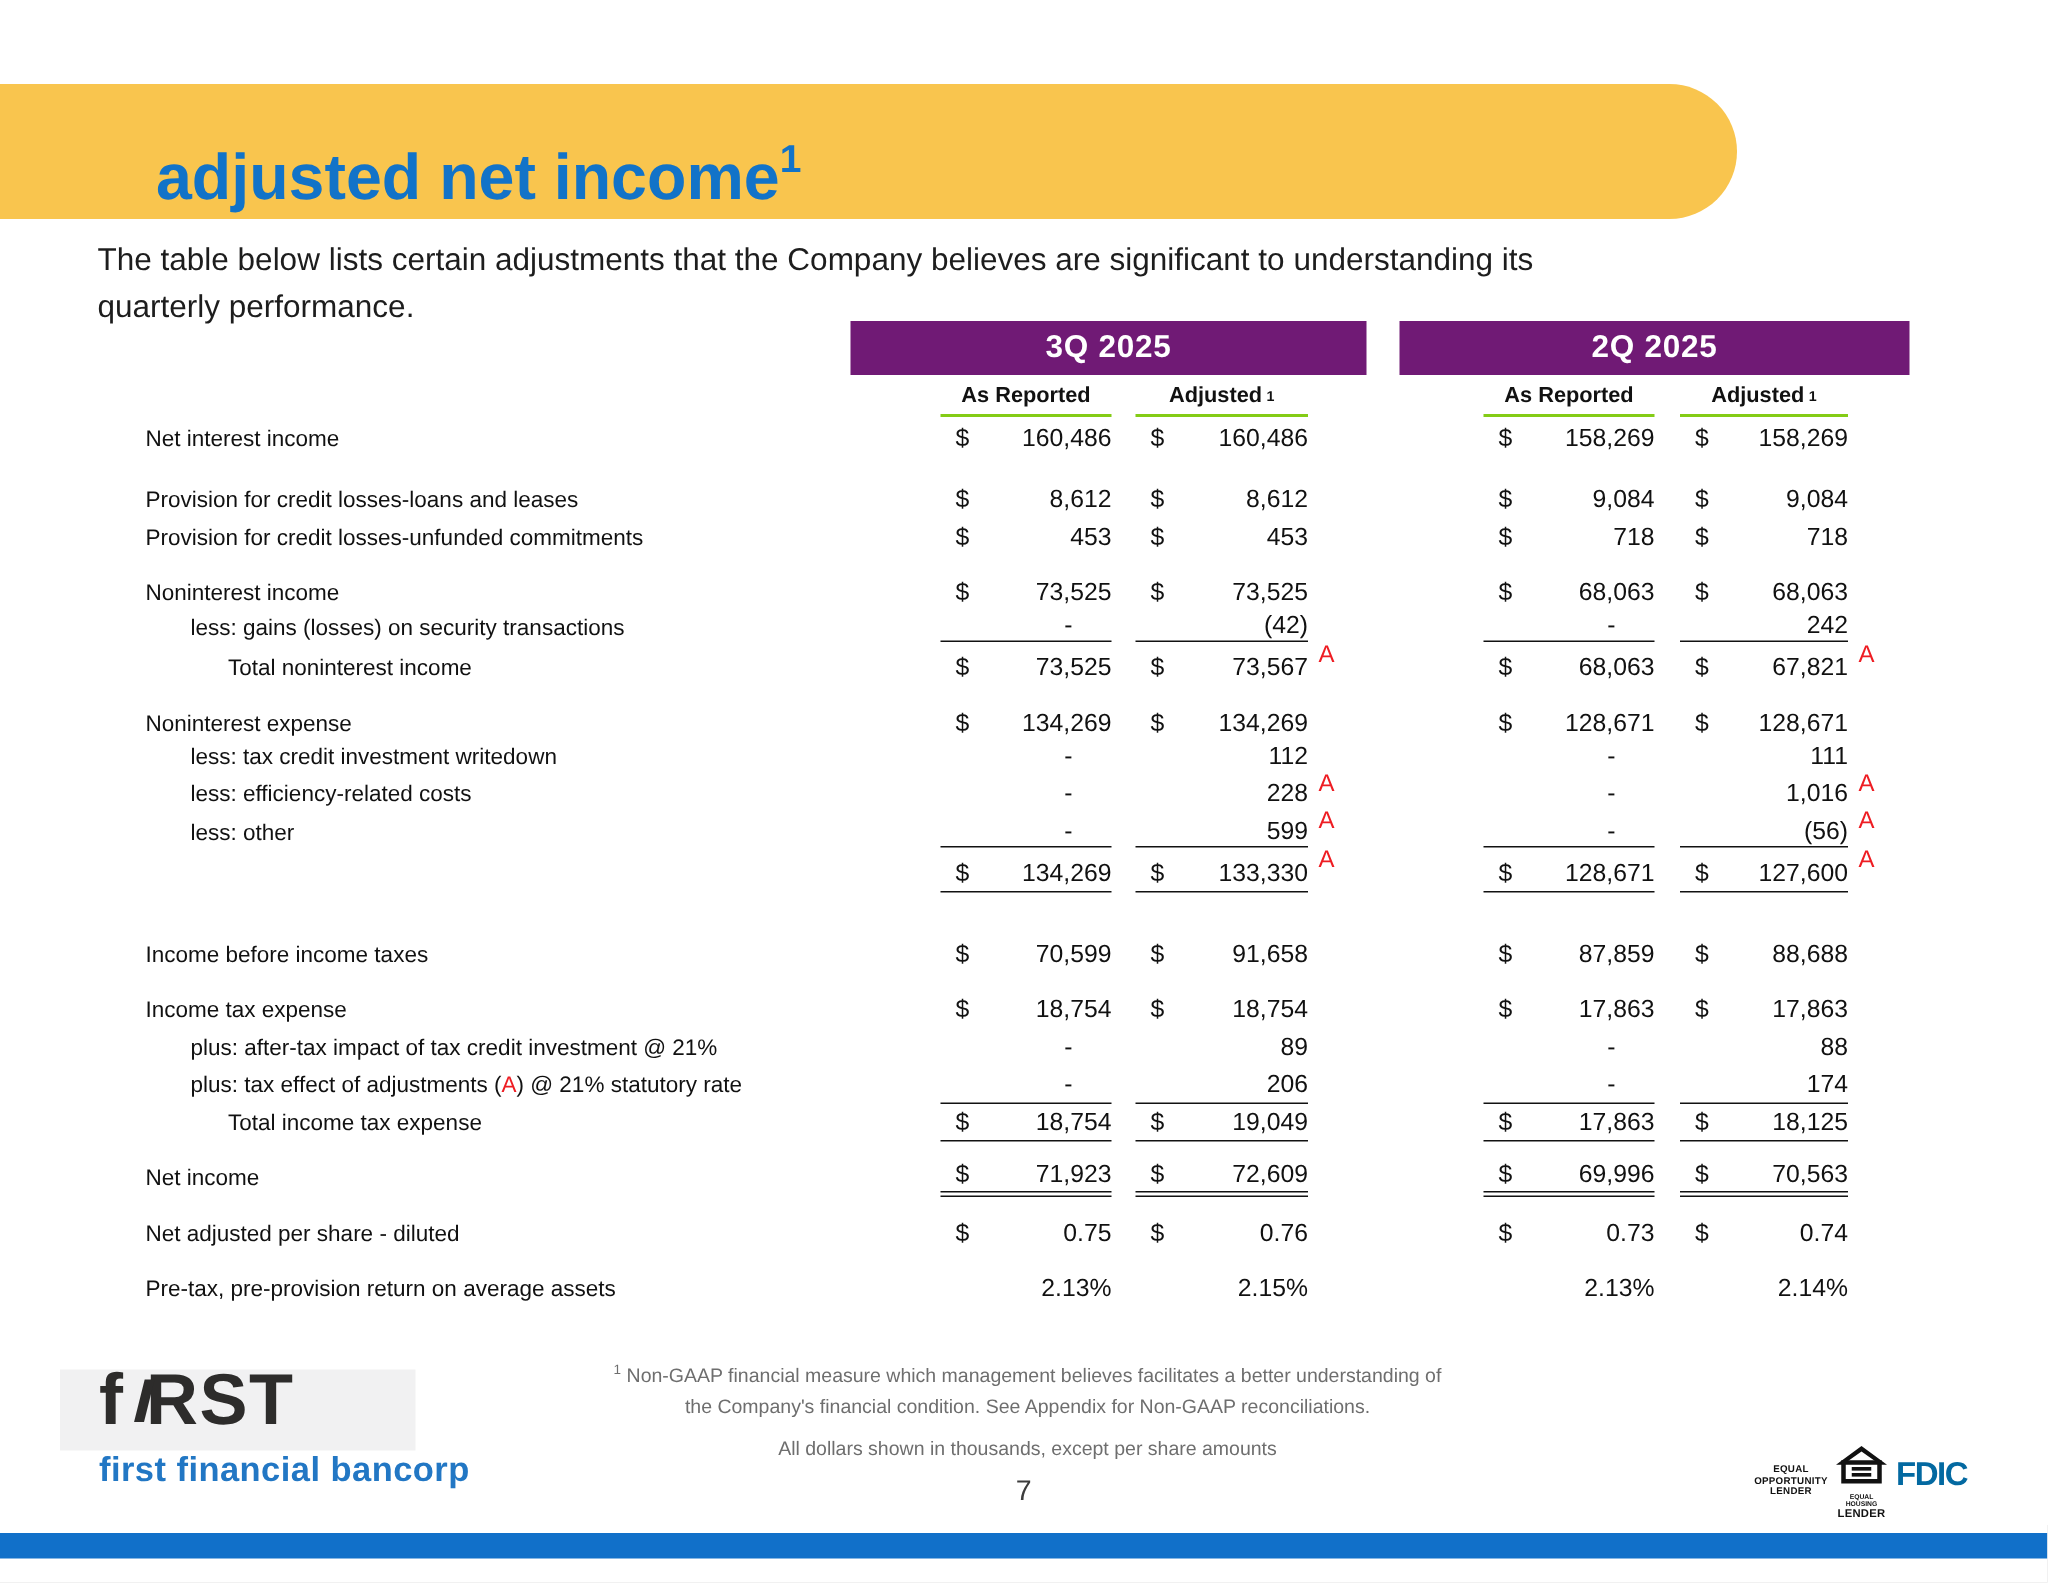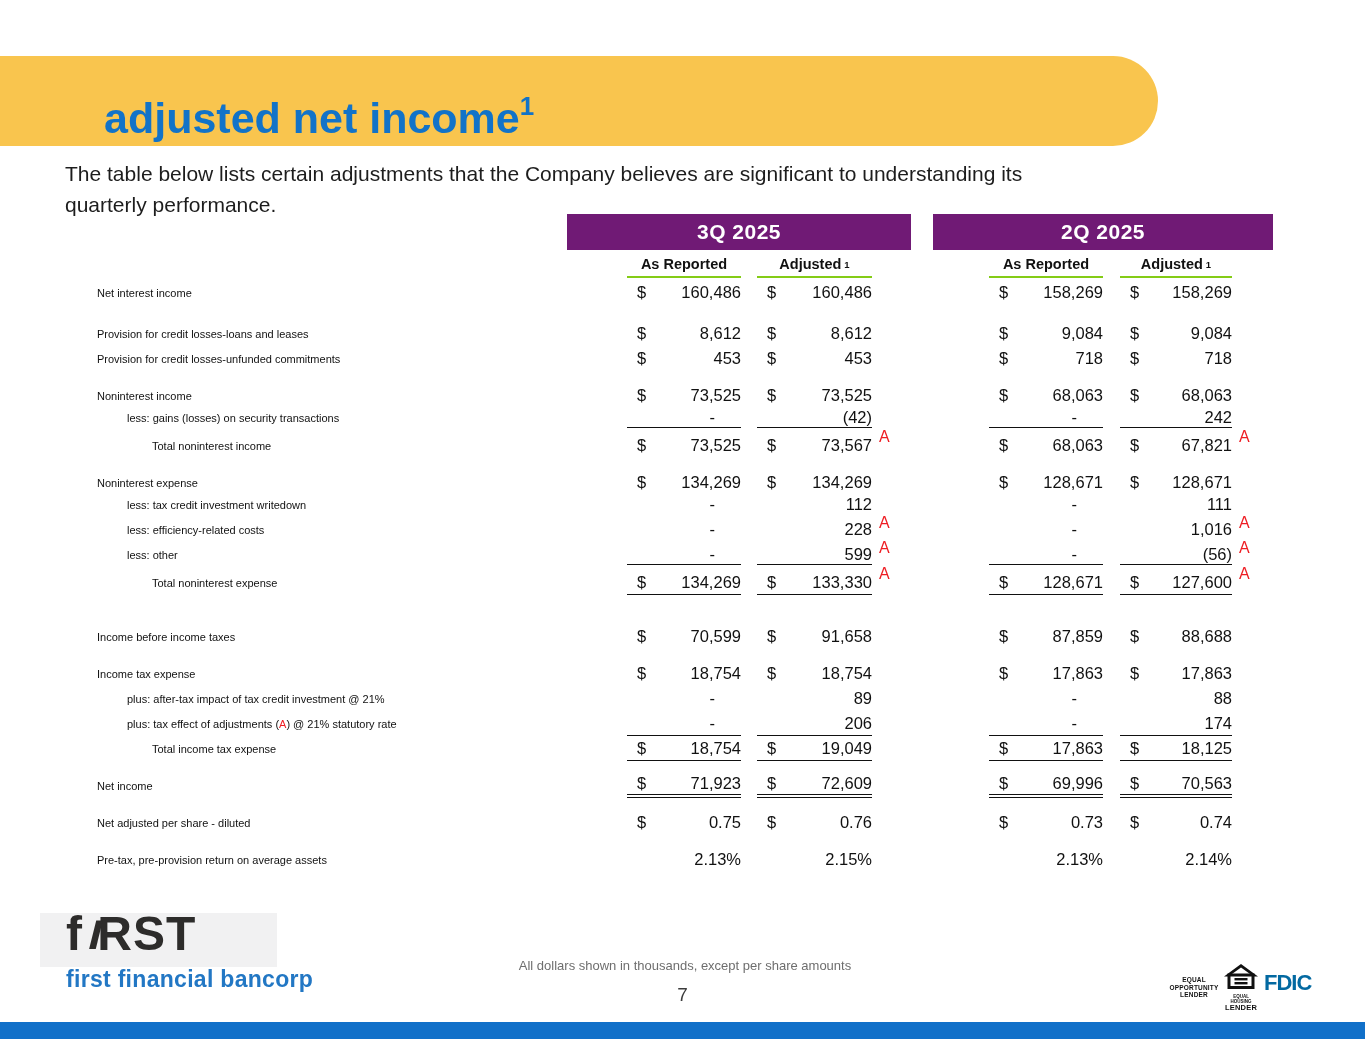--- a/index.html
+++ b/index.html
@@ -33,21 +33,21 @@
   .qbar.q2{left:933px;width:340px;}
   .grid{position:absolute;left:0;top:38px;width:1365px;}
   .t-row{
     display:grid;
     grid-template-columns:627px 114px 16px 115px 20px 97px 114px 17px 112px 20px;
     height:25px;align-items:stretch;
   }
   .t-row.subhead{height:26px;margin-bottom:2px;}
   .t-label{
     grid-column:1;display:flex;align-items:center;
-    font-size:11px;color:#111111;white-space:nowrap;
+    font-size:15px;color:#111111;white-space:nowrap;
   }
   .ind0{padding-left:97px;} .ind1{padding-left:127px;} .ind2{padding-left:152px;}
   .cell{
     position:relative;display:flex;align-items:center;
     font-size:16.5px;color:#111111;
   }
   .cell .d{padding-left:10px;}
   .cell .v{margin-left:auto;}
   .cell .v.dash{padding-right:26px;}
   .c1{grid-column:2;} .c2{grid-column:4;} .c3{grid-column:7;} .c4{grid-column:9;}
@@ -332,21 +332,20 @@
             <span class="v dash">-</span>
           </div>
           <div class="cell c4 rule-below">
             <span class="d"></span>
             <span class="v">(56)</span>
           </div>
           <div class="flag f1">A</div>
           <div class="flag f2">A</div>
         </div>
         <div class="t-row">
-          <div class="t-label ind2">Total noninterest expense</div>
           <div class="cell c1 rule-below">
             <span class="d">$</span>
             <span class="v">134,269</span>
           </div>
           <div class="cell c2 rule-below">
             <span class="d">$</span>
             <span class="v">133,330</span>
           </div>
           <div class="cell c3 rule-below">
             <span class="d">$</span>
@@ -509,20 +508,25 @@
             <span class="v">2.13%</span>
           </div>
           <div class="cell c4">
             <span class="d"></span>
             <span class="v">2.14%</span>
           </div>
         </div>
       </div>
   </div>
 
+  <div class="footnote">
+    <sup>1</sup>
+    <span>Non-GAAP financial measure which management believes facilitates a better understanding of</span><br>
+    <span>the Company's financial condition.  See Appendix for Non-GAAP reconciliations.</span>
+  </div>
 
   <div class="dollars-note">All dollars shown in thousands, except per share amounts</div>
 
   <div class="page-num">7</div>
 
   <div class="logo-backdrop"></div>
   <div class="logo">
     <div class="logo-word"><span>f</span><span class="logo-i">ı</span><span>RST</span></div>
     <div class="logo-tag">first financial bancorp</div>
   </div>

